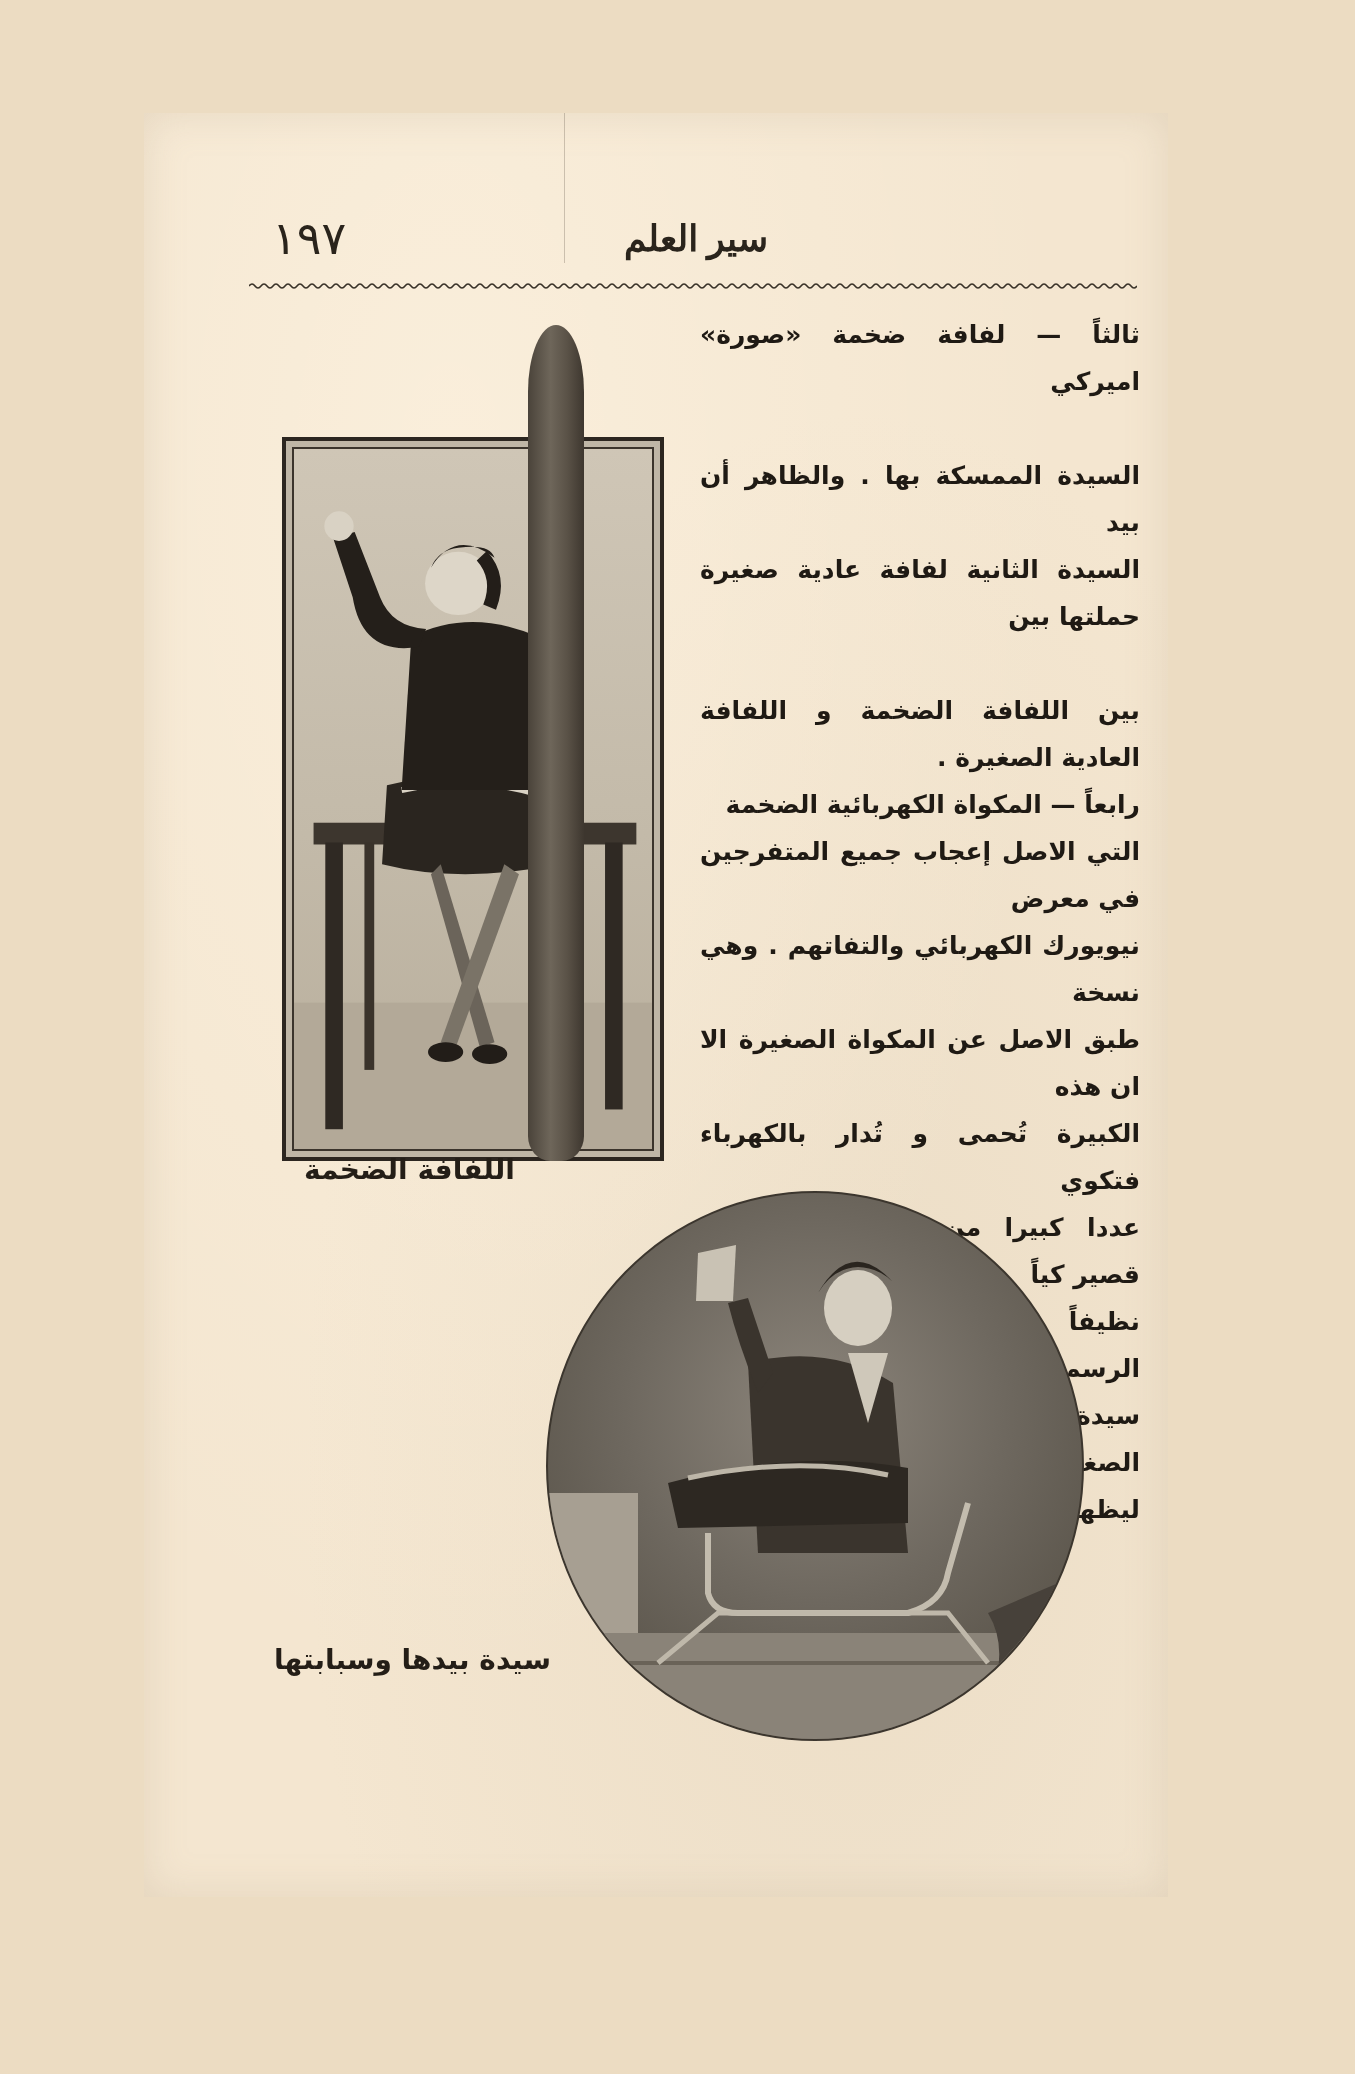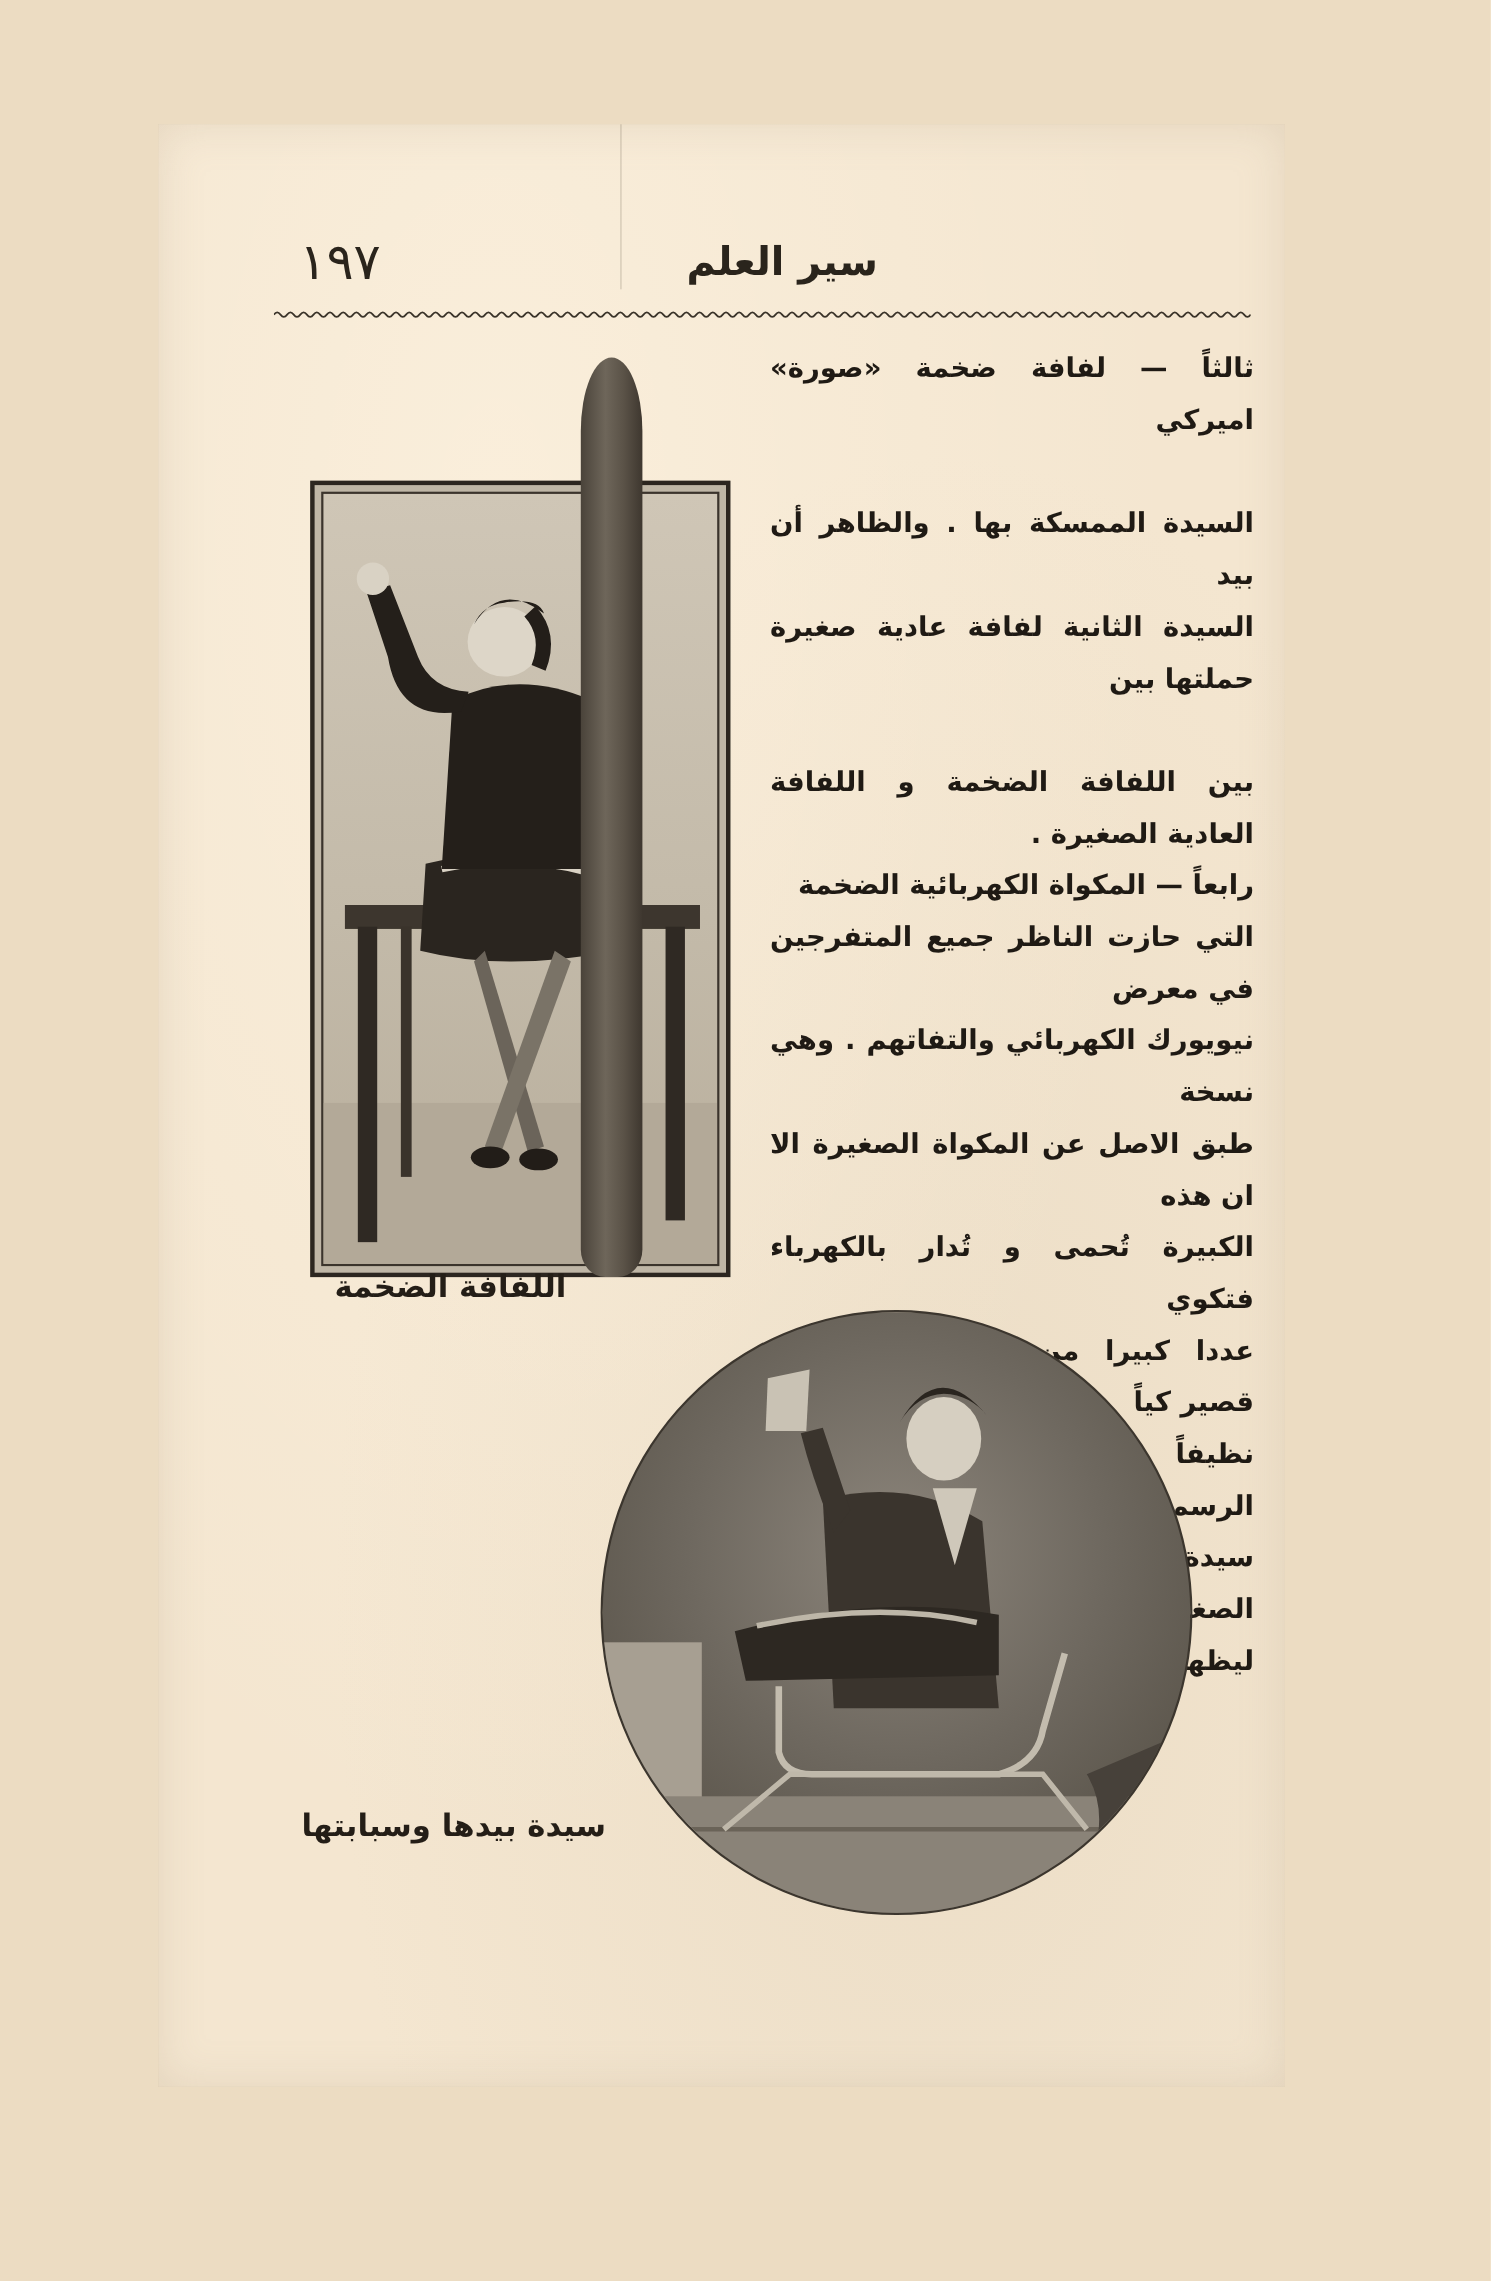--- a/index.html
+++ b/index.html
@@ -26,20 +26,21 @@
   }
   .page-number {
     position: absolute; left: 128px; top: 98px;
     font-size: 46px; font-weight: normal; color: #2a241c;
     letter-spacing: 2px;
   }
   .running-title {
     position: absolute; left: 480px; top: 105px;
     font-size: 36px; font-weight: bold; color: #2a241c;
     direction: rtl;
+    font-family: Liberation Serif, serif;
   }
   .rule {
     position: absolute; left: 105px; top: 168px; width: 888px; height: 10px;
   }
   .rule svg { width: 100%; height: 100%; display: block; }
   .body-text {
     position: absolute;
     left: 556px; top: 198px; width: 440px;
     direction: rtl; text-align: justify;
     font-family: "DejaVu Sans", sans-serif;
@@ -105,21 +106,21 @@
     <p>
       <span>ثالثاً — لفافة ضخمة «صورة» اميركي</span><br>
       <br>
       <span>السيدة الممسكة بها . والظاهر أن بيد</span><br>
       <span>السيدة الثانية لفافة عادية صغيرة حملتها بين</span><br>
       <br>
       <span>بين اللفافة الضخمة و اللفافة العادية الصغيرة .</span>
     </p>
     <p>
       <span>رابعاً — المكواة الكهربائية الضخمة</span><br>
-      <span>التي حازت الناظر جميع المتفرجين في معرض</span><br>
+      <span>التي الاصل إعجاب جميع المتفرجين في معرض</span><br>
       <span>نيويورك الكهربائي والتفاتهم . وهي نسخة</span><br>
       <span>طبق الاصل عن المكواة الصغيرة الا ان هذه</span><br>
       <span>الكبيرة تُحمى و تُدار بالكهرباء فتكوي</span><br>
       <span>عددا كبيرا من الثياب في وقت قصير كياً</span><br>
       <span>نظيفاً متقناً . ويرى القارئ في الرسم صورة</span><br>
       <span>سيدة ممسكة بيمناها المكواة الصغيرة العادية</span><br>
       <span>ليظهر الفرق جليا بين المكواتين</span>
     </p>
   </div>
 

